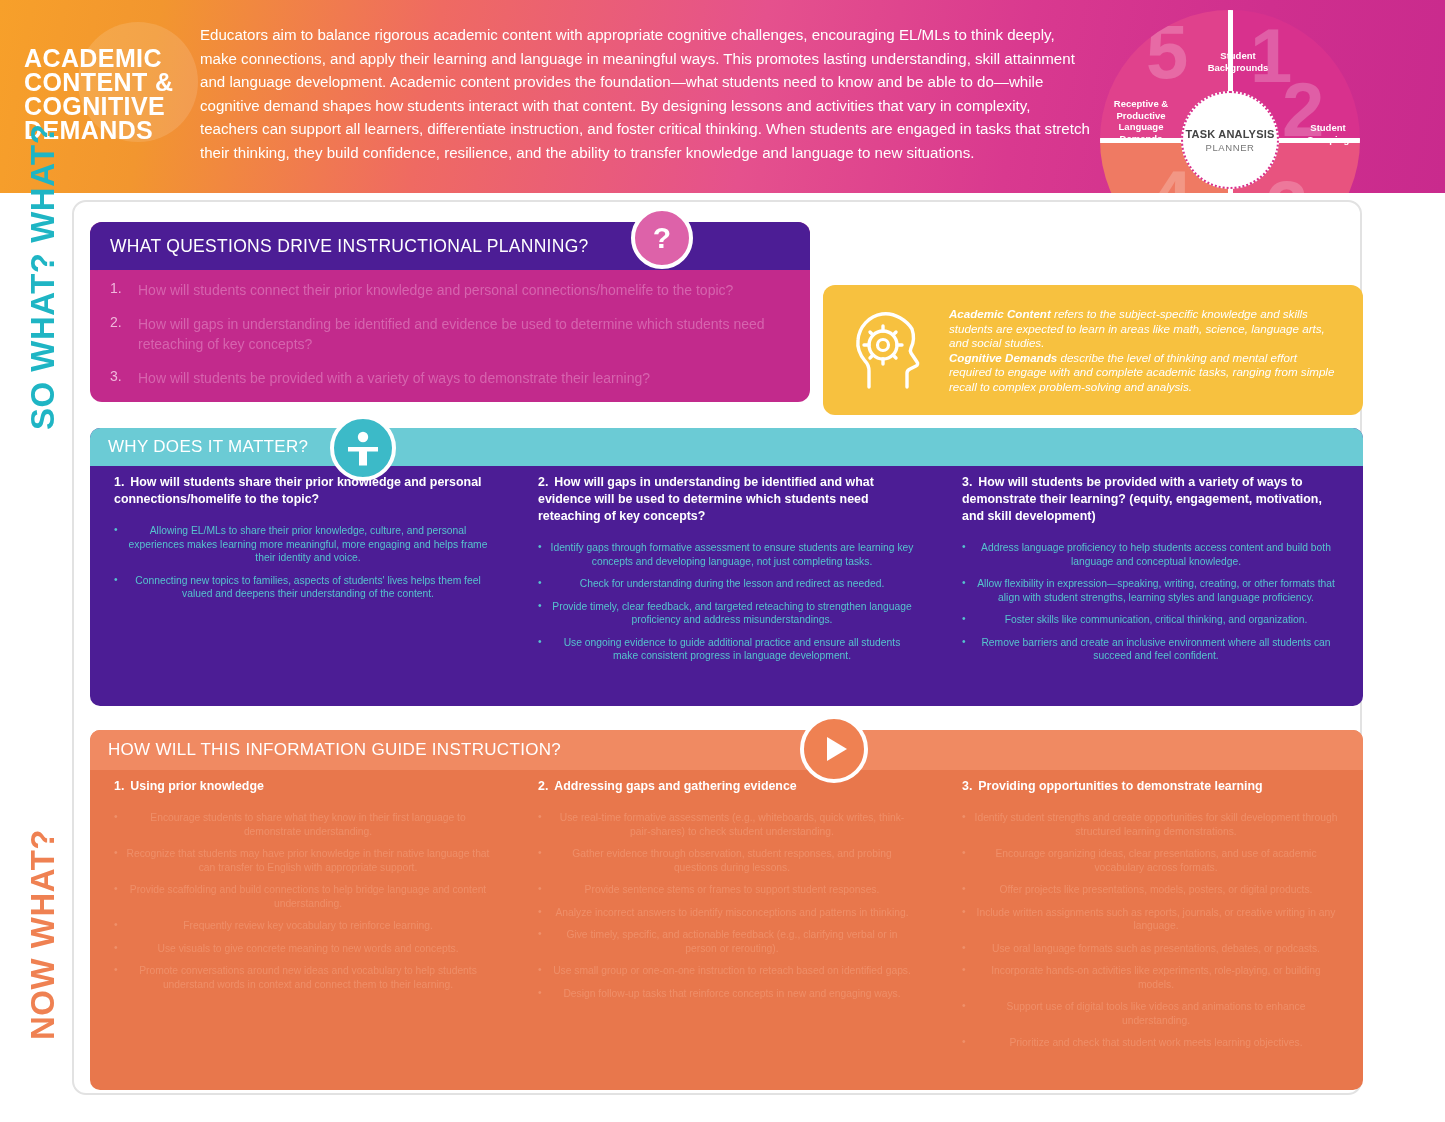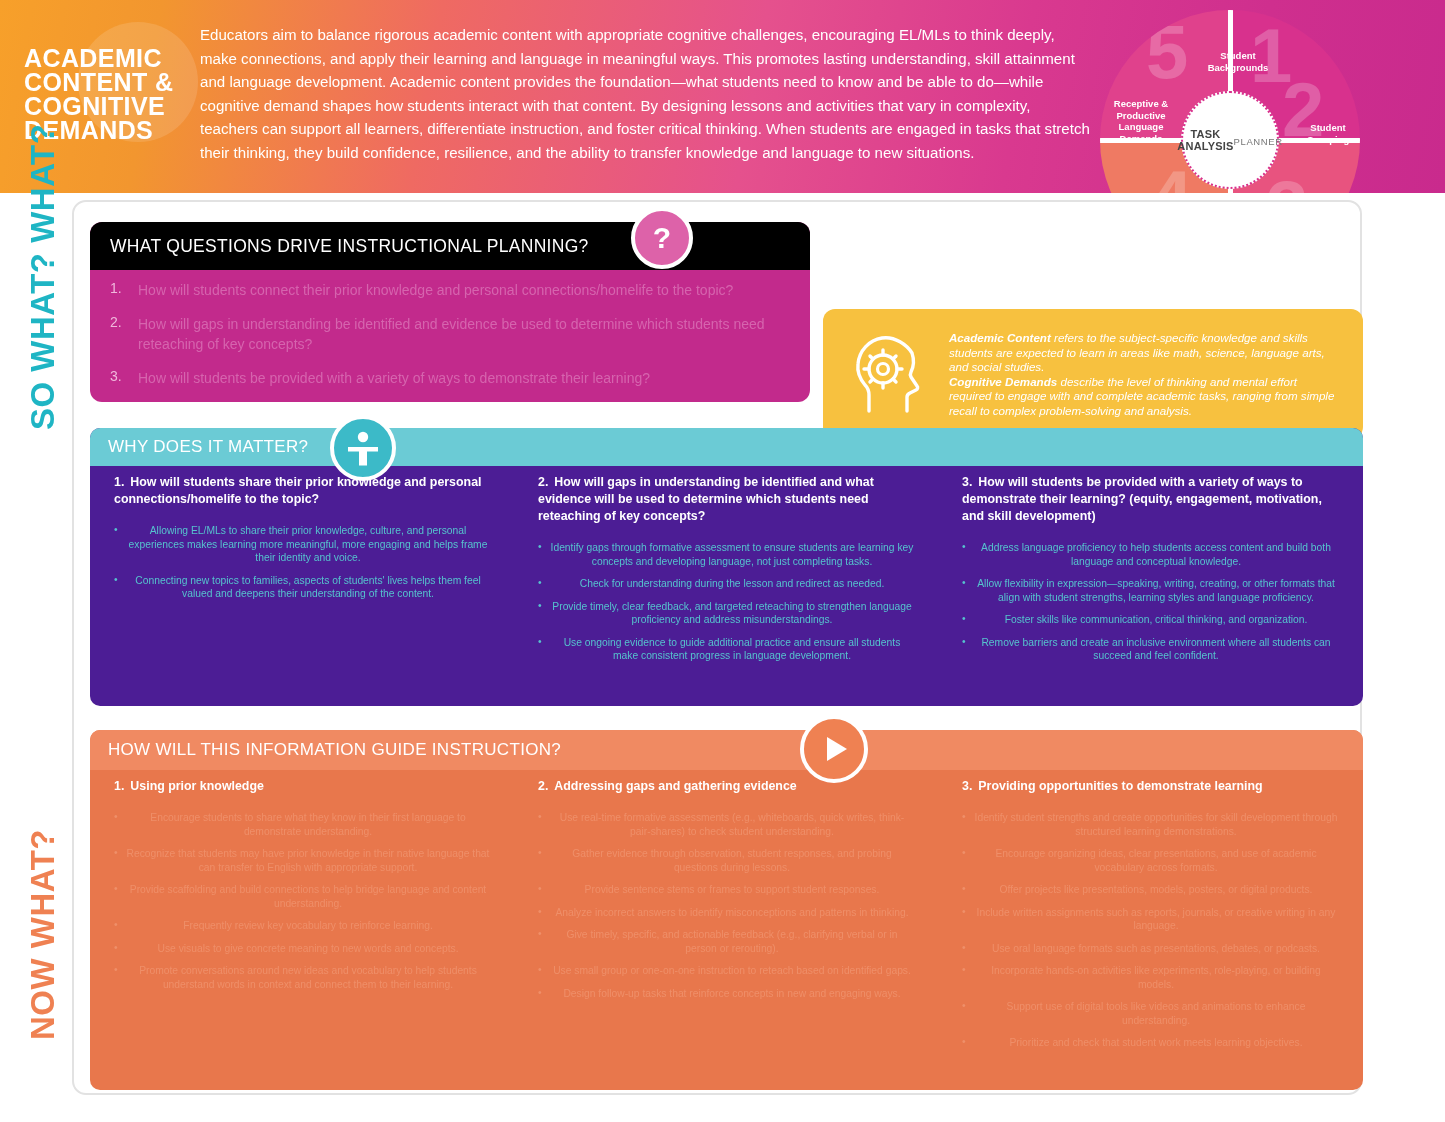--- a/index.html
+++ b/index.html
@@ -55,21 +55,21 @@
   }
   .wheel-gap-v { left:128px; top:0; width:5px; height:260px; }
   .wheel-gap-h { left:0; top:128px; width:260px; height:5px; }
   .wheel-ghost {
     position:absolute; font-size:76px; font-weight:bold; color:rgba(255,255,255,0.22);
     font-family:"Liberation Sans", sans-serif; line-height:1;
   }
   .wheel-center {
     position:absolute; left:81px; top:81px; width:98px; height:98px; border-radius:50%;
     background:#ffffff; border:2px dotted #d8318d;
-    display:flex; align-items:center; justify-content:center;
+    display:flex; flex-direction:column; align-items:center; justify-content:center;
     text-align:center;
   }
   .wheel-center .t1 { font-size:11px; font-weight:bold; color:#444; letter-spacing:.2px;}
   .wheel-center .t2 { font-size:9.5px; color:#777; letter-spacing:.6px; margin-top:2px;}
   .wheel-lbl { position:absolute; color:#ffffff; font-size:9.5px; line-height:11.5px; text-align:center; font-weight:bold;}
 
   
   .spine {
     position:absolute; color:#1fb5c4; font-weight:bold; letter-spacing:.5px;
     transform-origin:left top; white-space:nowrap;
@@ -83,39 +83,39 @@
     border:2px solid #e2e2e2; border-radius:14px; background:#ffffff;
   }
 
   
   .pink-panel {
     position:absolute; left:90px; top:222px; width:720px; height:180px;
     background:#c22a8c; border-radius:12px;
   }
   .pink-head {
     position:absolute; left:0; top:0; width:720px; height:48px;
-    background:#000000; border-radius:12px 12px 0 0;
+    background:#4c1d95; border-radius:12px 12px 0 0;
     display:flex; align-items:center;
   }
   .pink-head span { color:#ffffff; font-size:17.5px; padding-left:20px; letter-spacing:.3px;}
   .q-badge {
     position:absolute; left:631px; top:207px; width:62px; height:62px;
     border-radius:50%; background:#dd62a9; border:4px solid #ffffff;
     color:#ffffff; font-size:30px; font-weight:bold;
     display:flex; align-items:center; justify-content:center;
   }
   .q-list { position:absolute; left:20px; top:58px; width:680px; }
   .q-row { display:flex; margin-bottom:14px; }
   .q-num { color:#f0b8dc; font-size:14px; width:28px; flex:none; }
   .q-txt { color:#d664ae; font-size:14px; line-height:20px; }
 
   
   .yellow-box {
     position:absolute; left:823px; top:285px; width:540px; height:130px;
-    background:#f7c13f; border-radius:12px;margin-top:24px;
+    background:#f7c13f; border-radius:12px;
   }
   .head-icon { position:absolute; left:22px; top:22px; width:86px; height:86px; }
   .yellow-text {
     position:absolute; left:126px; top:22px; width:390px;
     color:#ffffff; font-size:11.6px; line-height:14.5px; font-style:italic;
   }
   .yellow-text b { font-style:italic; }
 
   
   .teal-panel {

